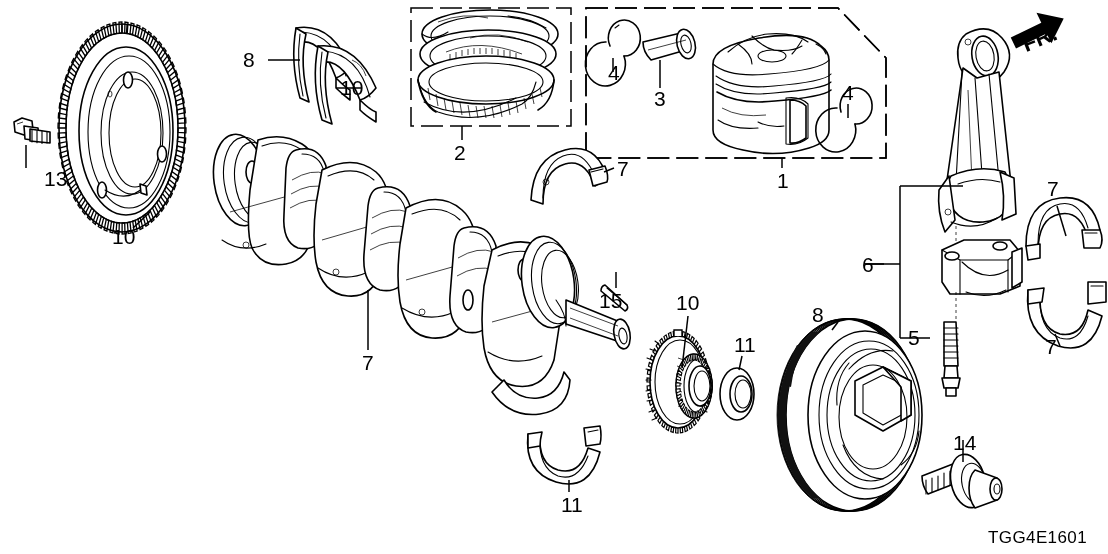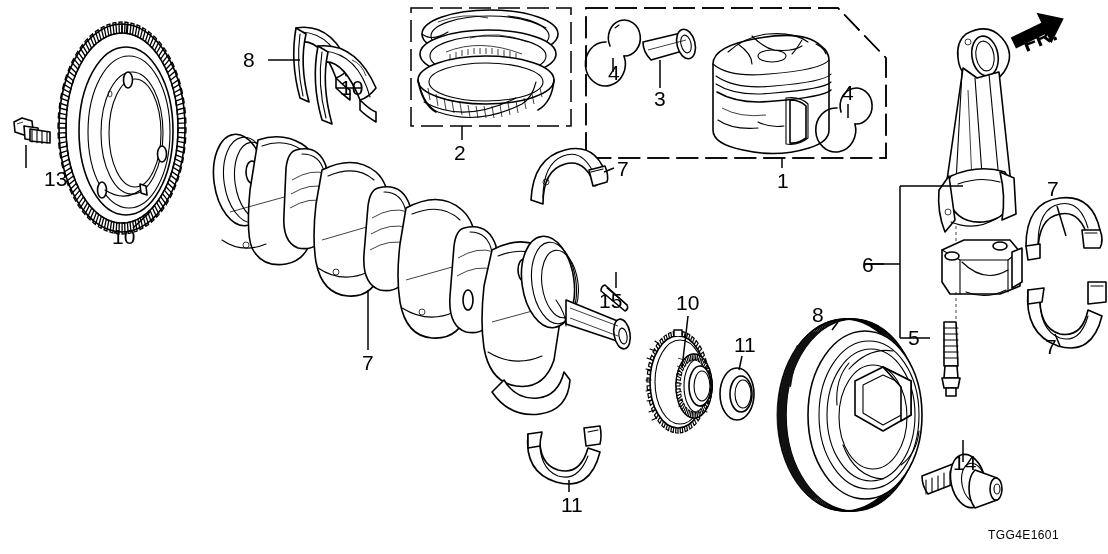--- a/index.html
+++ b/index.html
@@ -2,21 +2,21 @@
 <html><head>
 <meta charset="utf-8">
 <title>Parts Diagram</title>
 <style>
   html,body{margin:0;padding:0;background:#ffffff;}
   body{font-family:"Liberation Sans",sans-serif;}
   #sheet{position:relative;width:1108px;height:554px;background:#fff;overflow:hidden;}
   #sheet svg{position:absolute;left:0;top:0;}
   .lbl{position:absolute;font-family:"Liberation Sans",sans-serif;font-size:21px;color:#000;
        line-height:1;white-space:nowrap;user-select:none;}
-  .partno{position:absolute;font-family:"Liberation Sans",sans-serif;font-size:12px;
+  .partno{position:absolute;font-family:"Liberation Sans",sans-serif;font-size:17px;
           letter-spacing:.4px;color:#000;}
   .fr{position:absolute;font-family:"Liberation Sans",sans-serif;font-weight:bold;
       font-size:22px;color:#000;transform:rotate(-22deg);}
 </style>
 </head>
 <body>
 
 <div id="sheet">
 
 <svg width="1108" height="554" viewBox="0 0 1108 554" xmlns="http://www.w3.org/2000/svg">
@@ -622,21 +622,21 @@
 <div class="lbl" style="left:654px; top:88px;">3</div>
 <div class="lbl" style="left:842px; top:82px;">4</div>
 <div class="lbl" style="left:777px; top:170px;">1</div>
 <div class="lbl" style="left:617px; top:158px;">7</div>
 <div class="lbl" style="left:362px; top:352px;">7</div>
 <div class="lbl" style="left:599px; top:250px;margin-top:40px;">15</div>
 <div class="lbl" style="left:561px; top:494px;">11</div>
 <div class="lbl" style="left:676px; top:292px;">10</div>
 <div class="lbl" style="left:734px; top:334px;">11</div>
 <div class="lbl" style="left:812px; top:304px;">8</div>
-<div class="lbl" style="left:953px; top:432px;margin-top:20px;">14</div>
+<div class="lbl" style="left:953px; top:432px;">14</div>
 <div class="lbl" style="left:862px; top:254px;">6</div>
 <div class="lbl" style="left:908px; top:327px;">5</div>
 <div class="lbl" style="left:1047px;top:178px;">7</div>
 <div class="lbl" style="left:1045px;top:336px;">7</div>
 
 <div class="fr" style="left:1022px; top:26px;">FR.</div>
 
 <div class="partno" style="left:988px; top:528px;">TGG4E1601</div>
 
 </div>

